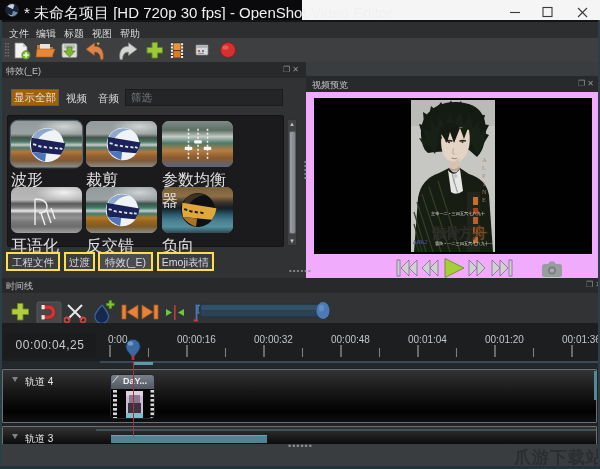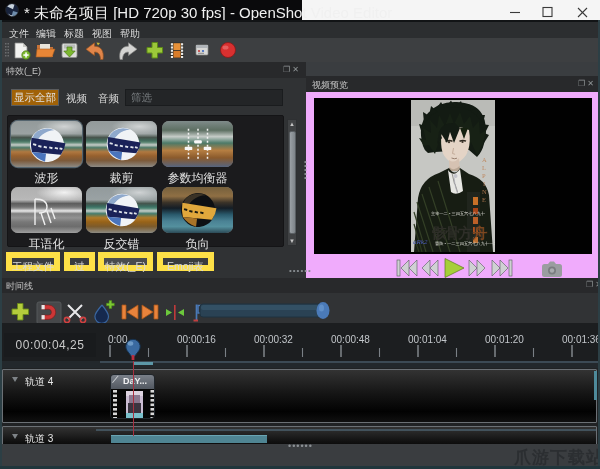--- a/index.html
+++ b/index.html
@@ -19,35 +19,35 @@
 .phead{height:16px;background:#28292b;font-size:9px;color:#c4c4c4}
 .phead .t{position:absolute;left:6px;top:3px}
 .hicons{position:absolute;top:3px;font-size:8px;color:#8f9496;letter-spacing:2px}
 
 #leftpanel{left:0;top:62px;width:306px;height:216px;background:#303234}
 #filterrow{left:0;top:24px;width:306px;height:24px}
 #btn-all{left:11px;top:3px;width:48px;height:17px;background:#a16207;border:1px solid #5a5c5e;color:#e2e2e2;font-size:10.5px;text-align:center;line-height:15px}
 .flabel{top:6px;font-size:10.5px;color:#d8d8d8}
 #filterinput{left:125px;top:3px;width:158px;height:17px;background:#232527;border:1px solid #1a1c1e;color:#797e81;font-size:10.5px;line-height:15px;padding-left:5px}
 .thumb{width:71px;height:46px;border-radius:7px;overflow:hidden;background:#888}
-.tlabel{font-size:12px;color:#e0e0e0;text-align:center;width:71px}
+.tlabel{font-size:16px;color:#e0e0e0;width:71px}
 
 .photo{position:absolute;left:0;top:0;width:100%;height:100%;
 background:radial-gradient(ellipse 40px 12px at 75% 12%,rgba(255,255,255,.55),rgba(255,255,255,0) 70%),
 linear-gradient(180deg,#939a9b 0%,#9ba2a2 28%,#47544c 36%,#42695c 42%,#55826e 46%,#c6ccc8 52%,#4f7a68 58%,#b07840 67%,#96602e 76%,#7c5a3a 86%,#8d8a84 100%)}
 .photo2{position:absolute;left:0;top:0;width:100%;height:100%;
 background:linear-gradient(180deg,#7f8b8a 0%,#5d6f62 20%,#c5cbc7 34%,#4c7a68 48%,#b57e42 64%,#8a5a2c 80%,#56657f 100%)}
 .photo3{position:absolute;left:0;top:0;width:100%;height:100%;
 background:linear-gradient(180deg,#75603c 0%,#8f6f44 20%,#3a3228 34%,#141d26 46%,#2a5a6c 60%,#4a8294 74%,#54909e 86%,#2c4a56 100%)}
 .gray{filter:grayscale(1) brightness(1.15)}
 
 #escroll{left:287px;top:57px;width:10px;height:127px;background:#404244;border:1px solid #2e3032}
 #escroll .th{position:absolute;left:0.5px;top:11px;width:7px;height:103px;background:linear-gradient(90deg,#9aa0a5,#7e8489);border-radius:2px;border:1px solid #5a5f63}
 .sarrow{position:absolute;left:0px;width:8px;font-size:6px;color:#c5c5c5;text-align:center}
-.tab{top:0;height:19px;background:#3a3c3e;border:6px solid #fde047;color:#dadada;font-size:10.5px;text-align:center;line-height:17px}
+.tab{top:0;height:19px;background:#3a3c3e;border:2px solid #fde047;color:#dadada;font-size:10.5px;text-align:center;line-height:17px}
 
 #rightpanel{left:306px;top:76px;width:294px;height:216px;background:#f0abfc}
 #video{left:8px;top:22px;width:278px;height:156px;background:#010101}
 #controls{left:0;top:180px;width:294px;height:26px}
 
 #tlhead{left:0;top:278px;width:600px;height:15px;background:#28292b}
 #tltools{left:0;top:293px;width:600px;height:30px;background:#313335}
 #ruler{left:0;top:323px;width:600px;height:45px;background:#1c1e20}
 #timecode{left:4px;top:10px;width:92px;height:24px;background:#191b1d;color:#c9c9c9;font-size:12px;text-align:center;line-height:24px;letter-spacing:.5px}
 .rlabel{top:10.5px;font-size:10px;color:#c2c6ca}

